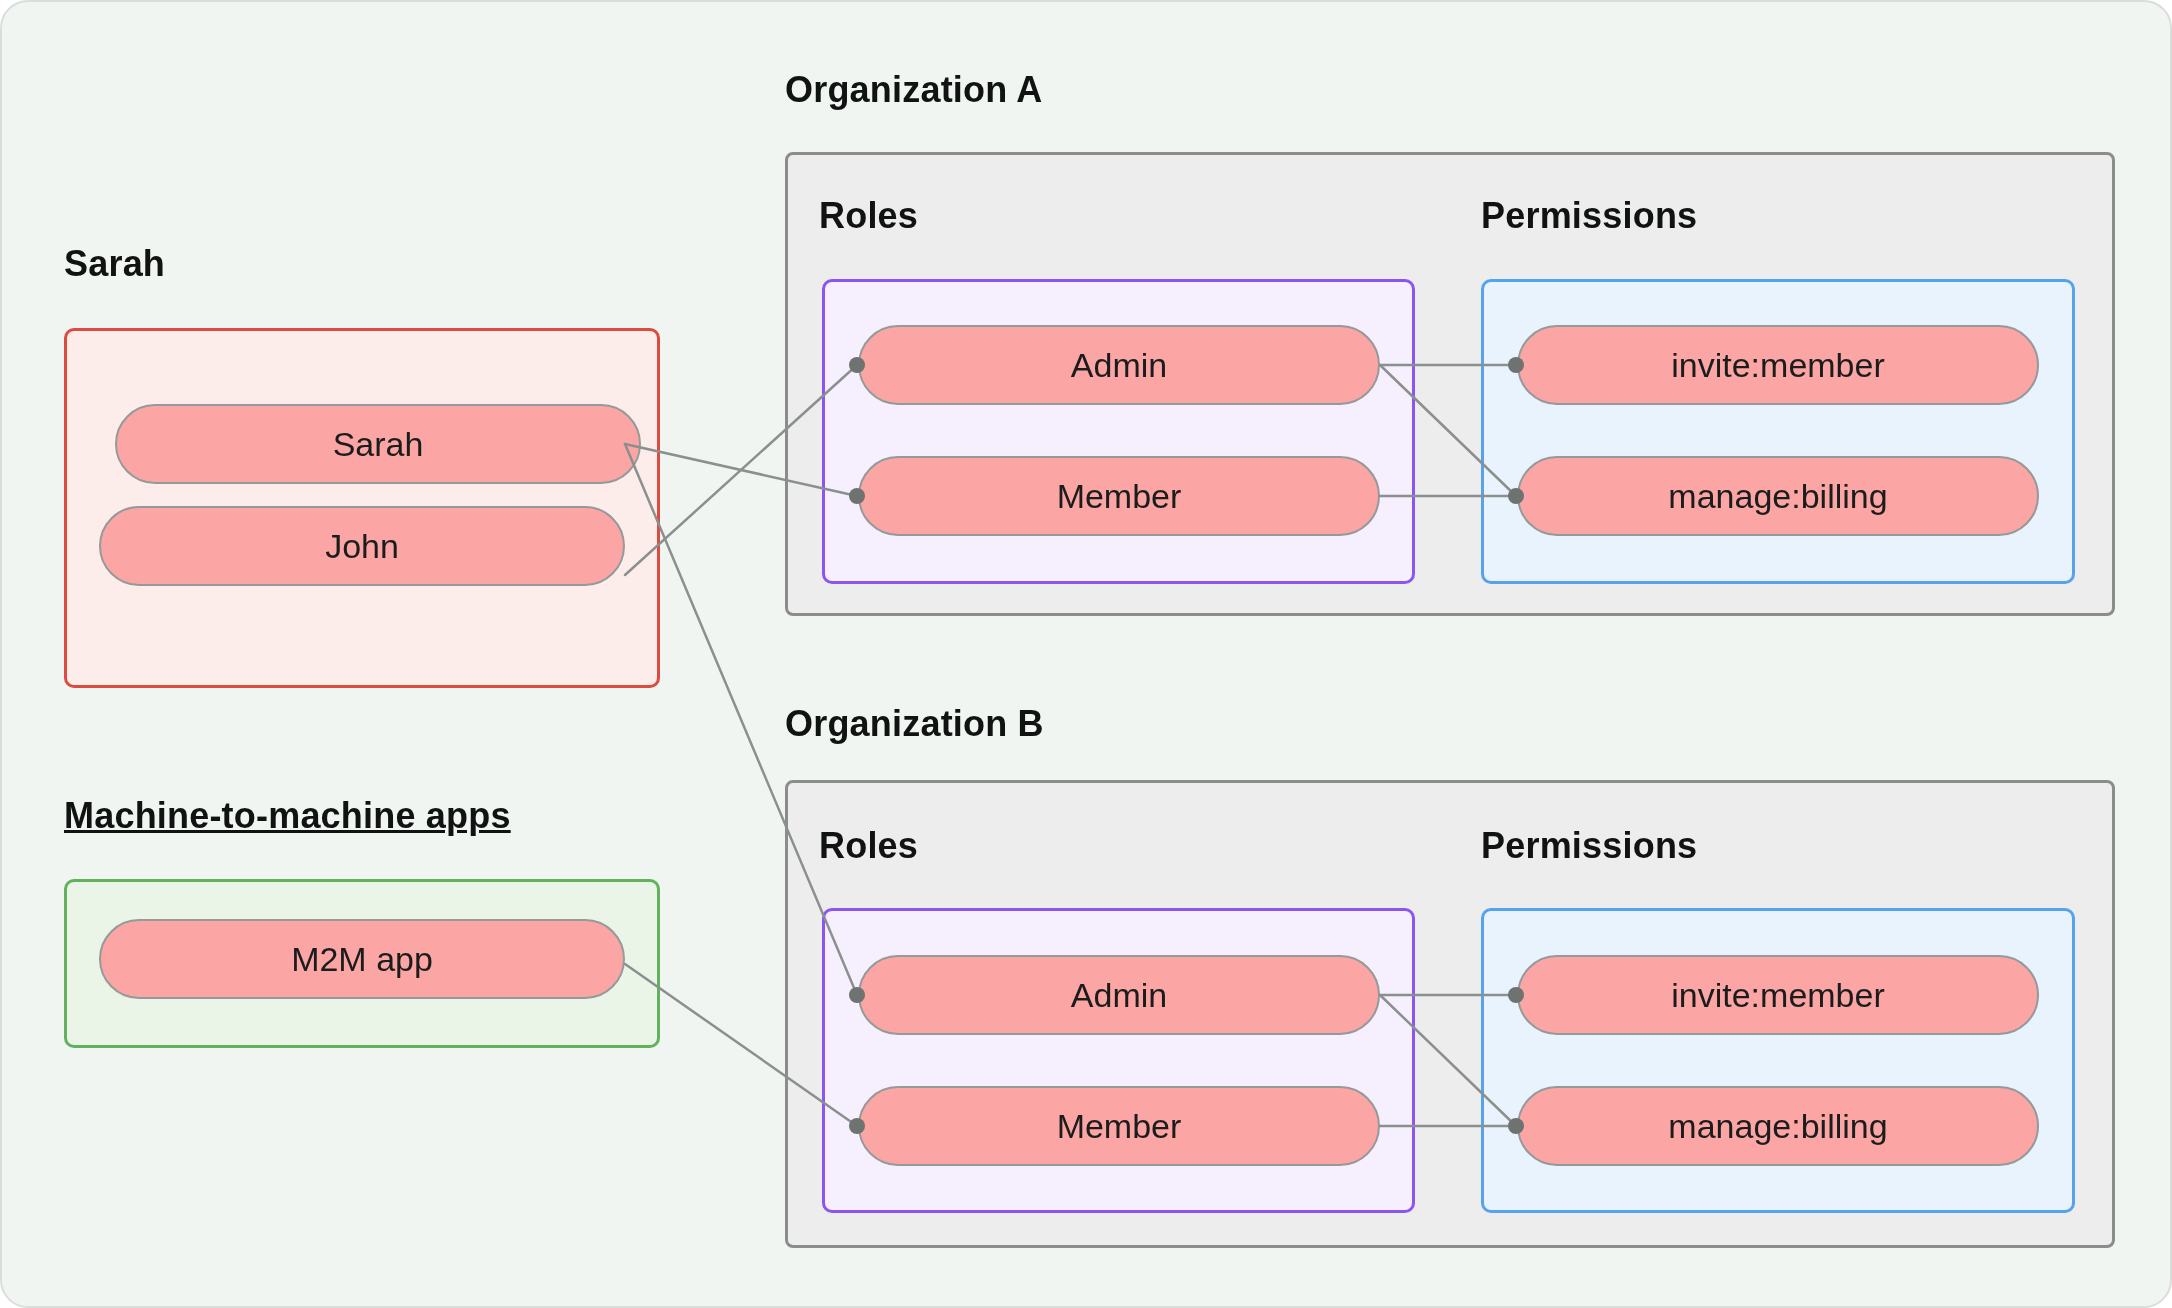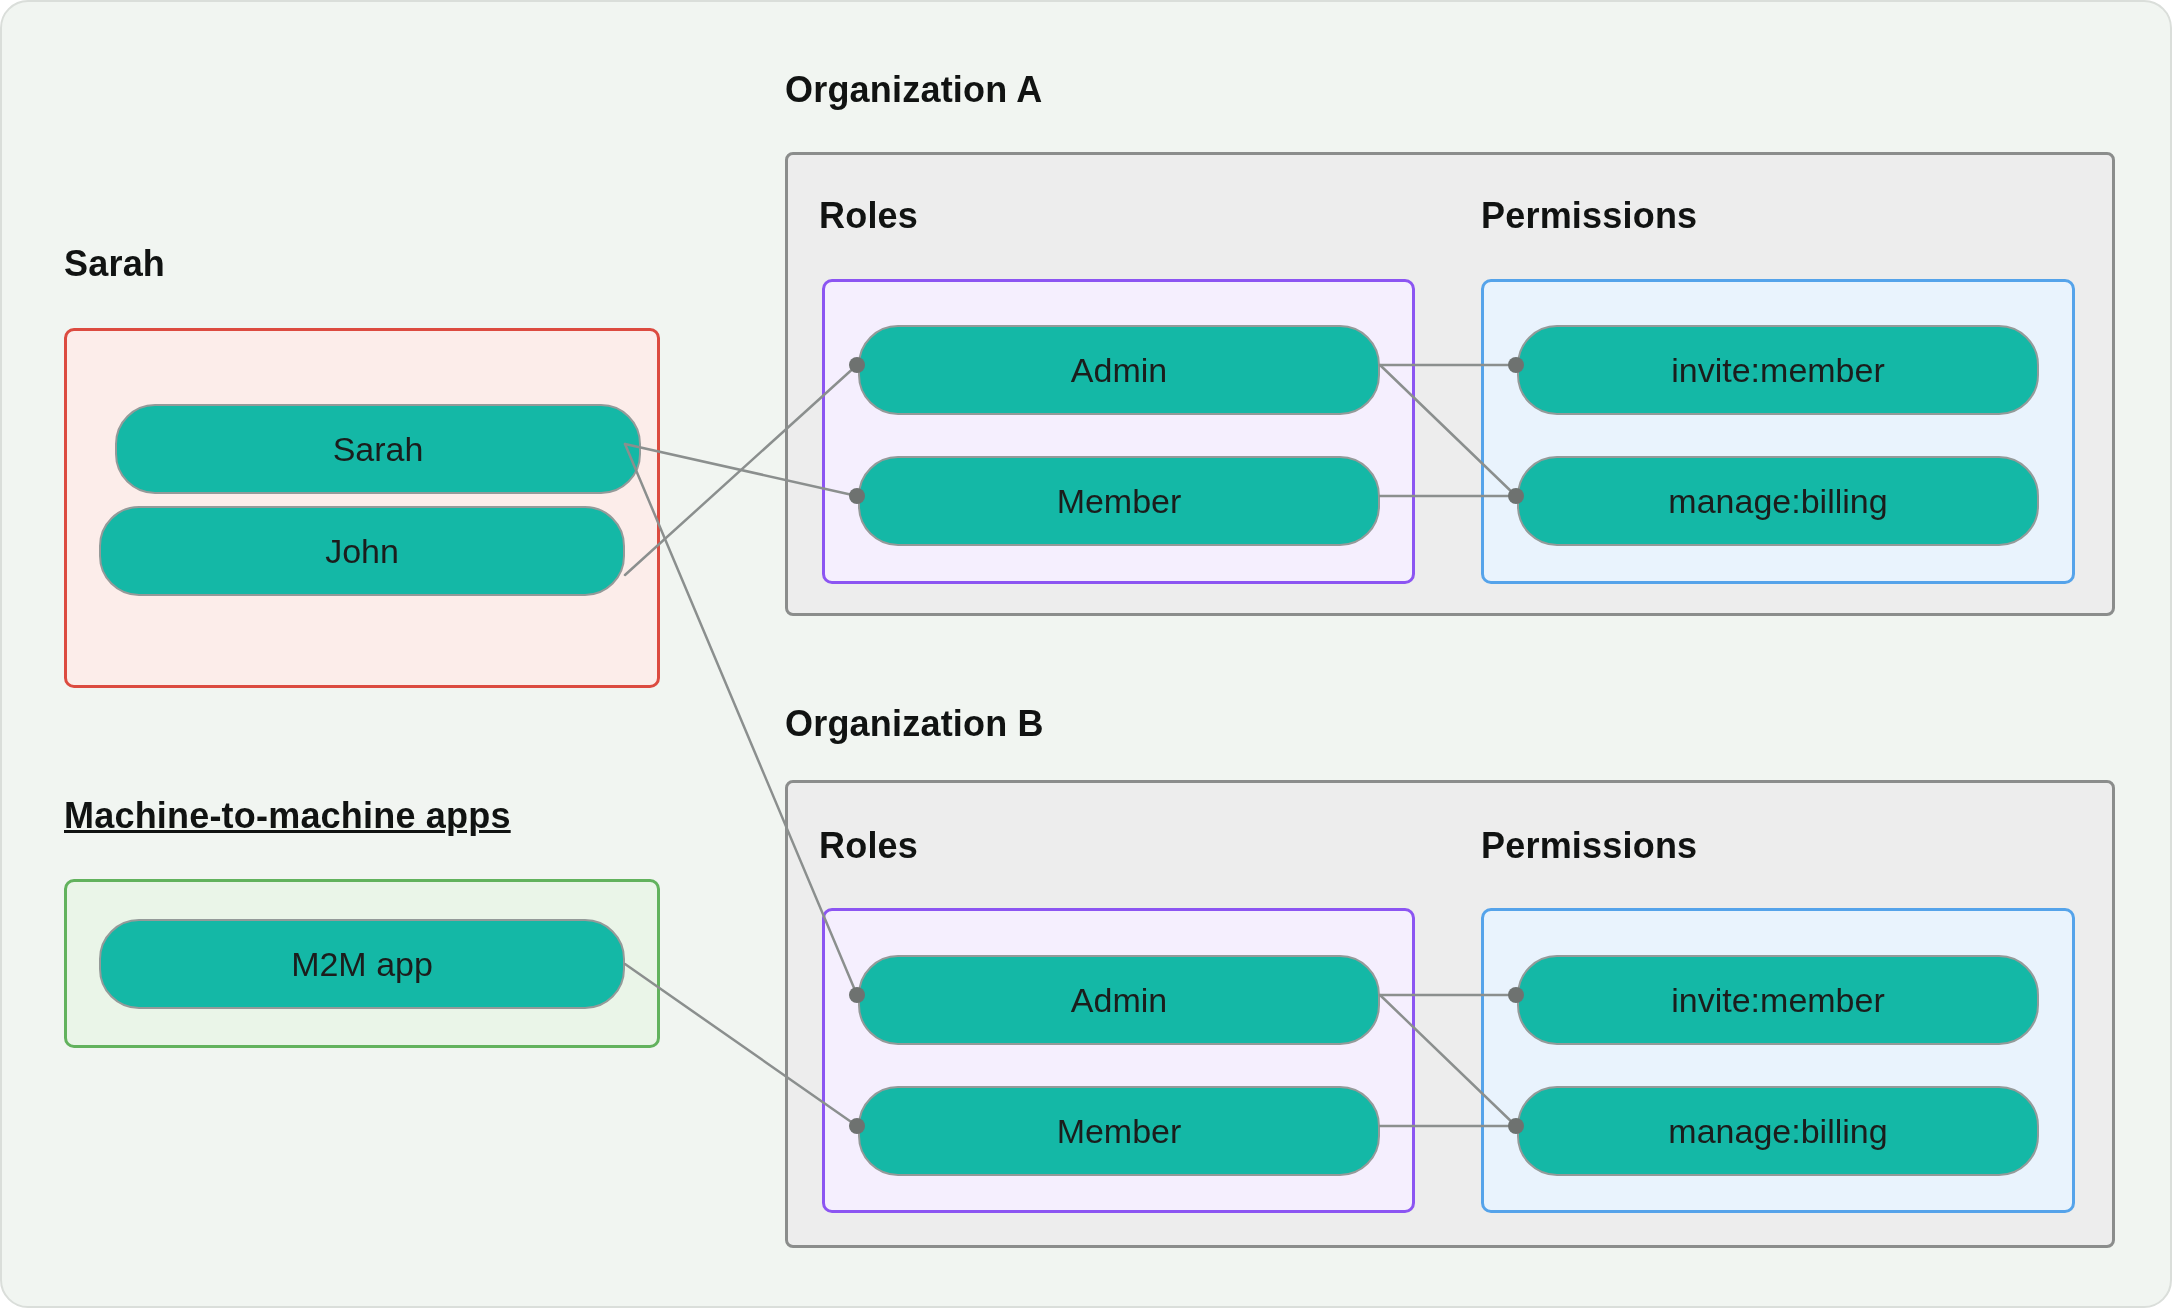--- a/index.html
+++ b/index.html
@@ -35,22 +35,22 @@
     border-radius: 10px;
   }
   .org-box   { border: 3px solid var(--org-border, #8b8d8c);        background: var(--org-fill, #ededed);        border-radius: 8px; }
   .users-box { border: 3px solid var(--users-border, #dc4b40);      background: var(--users-fill, #fcedea); }
   .m2m-box   { border: 3px solid var(--m2m-border, #62b25d);        background: var(--m2m-fill, #eaf5e8); }
   .roles-box { border: 3px solid var(--roles-border, #8c55f2);      background: var(--roles-fill, #f5effe); }
   .perms-box { border: 3px solid var(--permissions-border, #55a3ea);background: var(--permissions-fill, #e9f3fd); }
   .pill {
     position: absolute;
     box-sizing: border-box;
-    height: 90px;
-    background: #14b8a6;
+    height: 80px;
+    background: #fca5a5;
     border: 2px solid var(--pill-border, #949a99);
     border-radius: 40px;
     display: flex;
     align-items: center;
     justify-content: center;
     font-size: 34px;
     color: #1b1d1c;
     white-space: nowrap;
   }
   #edge-layer {

